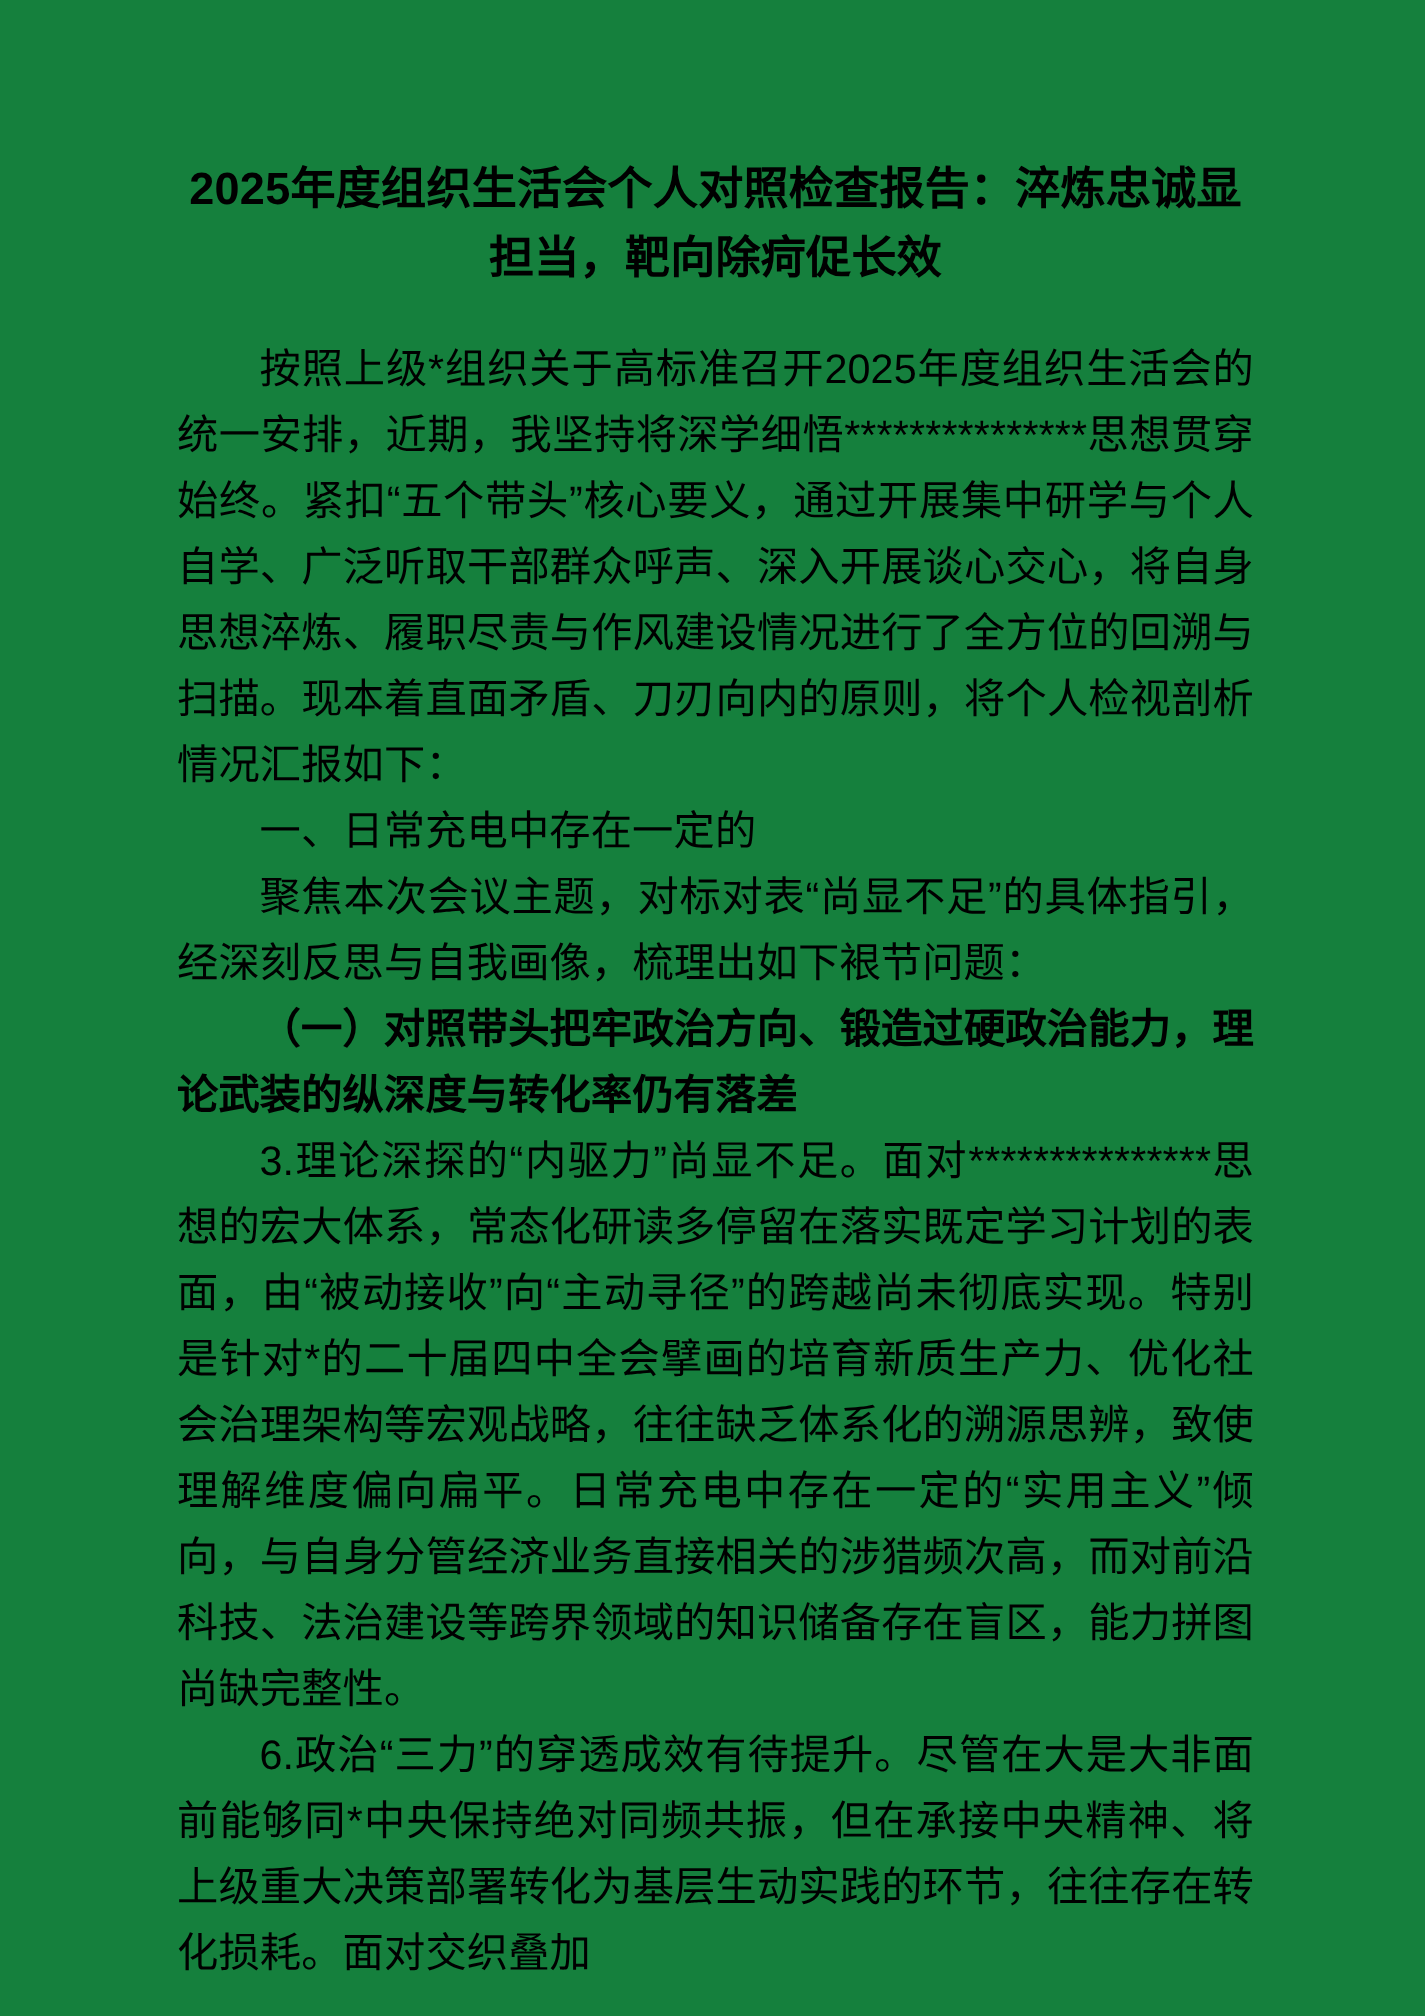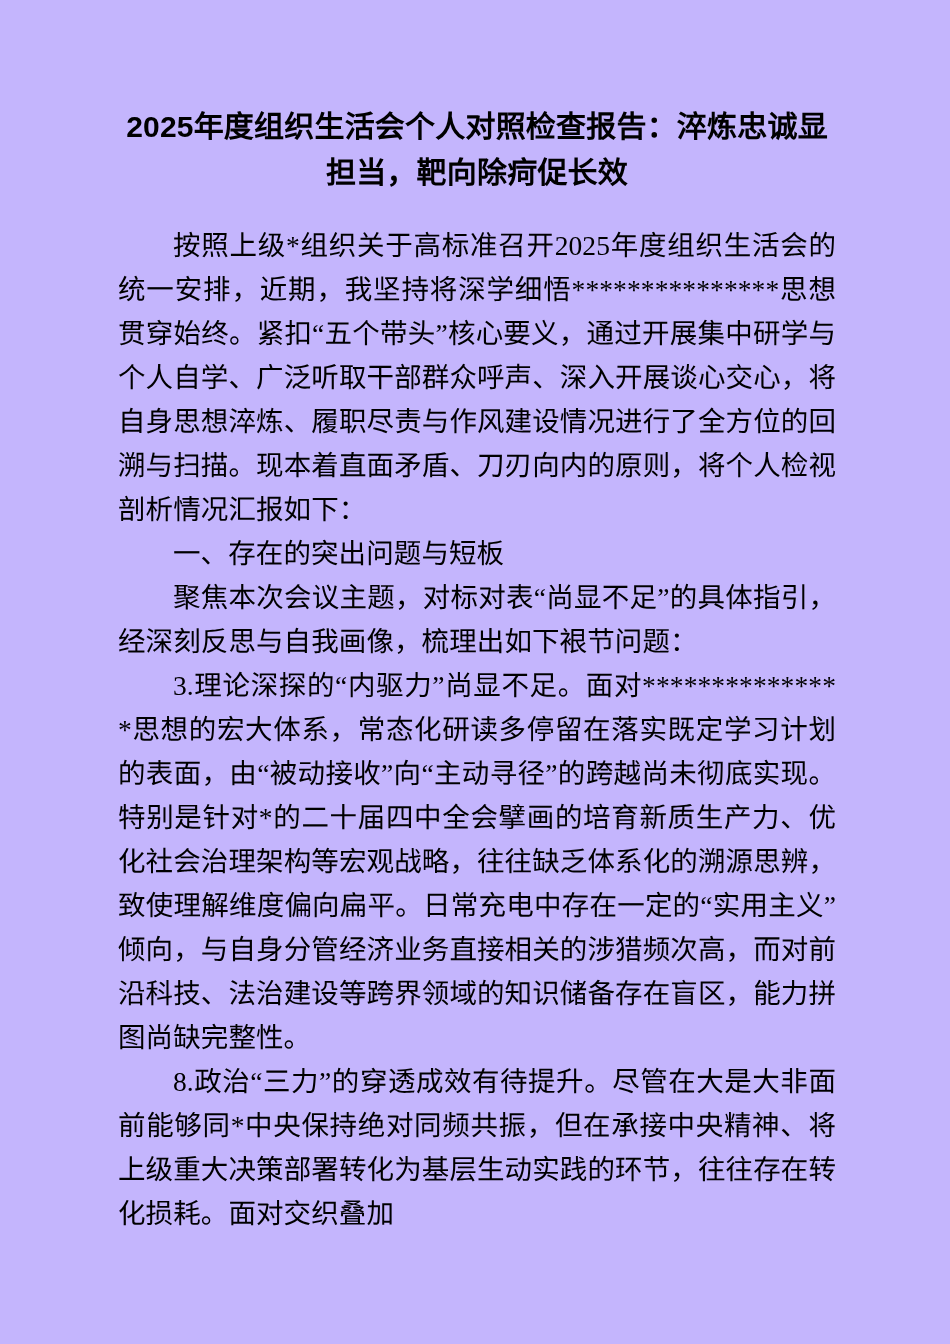--- a/index.html
+++ b/index.html
@@ -14,21 +14,21 @@
     overflow: hidden;
     font-family: "Liberation Sans", "DejaVu Sans", sans-serif;
     color: #000000;
     -webkit-font-smoothing: antialiased;
   }
 
   .page {
     position: relative;
     width: 950px;
     height: 1344px;
-    background: #c4b5fd;
+    background: #15803d;
     box-sizing: border-box;
     padding: 0;
   }
 
   .content {
     position: absolute;
     left: 118px;
     top: 104px;
     width: 718px;
   }
@@ -48,21 +48,20 @@
   
   .para {
     font-size: 27.5px;
     line-height: 44px;
     text-align: justify;
     text-justify: inter-ideograph;
     margin: 0;
     letter-spacing: 0.1px;
     word-break: break-all;
     text-indent: 2em;
-    font-family: Liberation Serif, serif;
   }
 
   
   .para.heading-num {
     text-indent: 2em;
   }
 
   
   .para.subheading {
     font-weight: 700;
@@ -77,23 +76,24 @@
 </head>
 <body>
 
 <div class="page">
   <div class="content">
 
     <h1 class="doc-title">2025年度组织生活会个人对照检查报告：淬炼忠诚显担当，靶向除疴促长效</h1>
 
     <p class="para">按照上级*组织关于高标准召开2025年度组织生活会的统一安排，近期，我坚持将深学细悟***************思想贯穿始终。紧扣“五个带头”核心要义，通过开展集中研学与个人自学、广泛听取干部群众呼声、深入开展谈心交心，将自身思想淬炼、履职尽责与作风建设情况进行了全方位的回溯与扫描。现本着直面矛盾、刀刃向内的原则，将个人检视剖析情况汇报如下：</p>
 
-    <p class="para heading-num">一、存在的突出问题与短板</p>
+    <p class="para heading-num">一、日常充电中存在一定的</p>
 
     <p class="para">聚焦本次会议主题，对标对表“尚显不足”的具体指引，经深刻反思与自我画像，梳理出如下裉节问题：</p>
 
+    <p class="para subheading">（一）对照带头把牢政治方向、锻造过硬政治能力，理论武装的纵深度与转化率仍有落差</p>
 
     <p class="para item">3.理论深探的“内驱力”尚显不足。面对***************思想的宏大体系，常态化研读多停留在落实既定学习计划的表面，由“被动接收”向“主动寻径”的跨越尚未彻底实现。特别是针对*的二十届四中全会擘画的培育新质生产力、优化社会治理架构等宏观战略，往往缺乏体系化的溯源思辨，致使理解维度偏向扁平。日常充电中存在一定的“实用主义”倾向，与自身分管经济业务直接相关的涉猎频次高，而对前沿科技、法治建设等跨界领域的知识储备存在盲区，能力拼图尚缺完整性。</p>
 
-    <p class="para item">8.政治“三力”的穿透成效有待提升。尽管在大是大非面前能够同*中央保持绝对同频共振，但在承接中央精神、将上级重大决策部署转化为基层生动实践的环节，往往存在转化损耗。面对交织叠加</p>
+    <p class="para item">6.政治“三力”的穿透成效有待提升。尽管在大是大非面前能够同*中央保持绝对同频共振，但在承接中央精神、将上级重大决策部署转化为基层生动实践的环节，往往存在转化损耗。面对交织叠加</p>
 
   </div>
 </div>
 
 </body></html>

